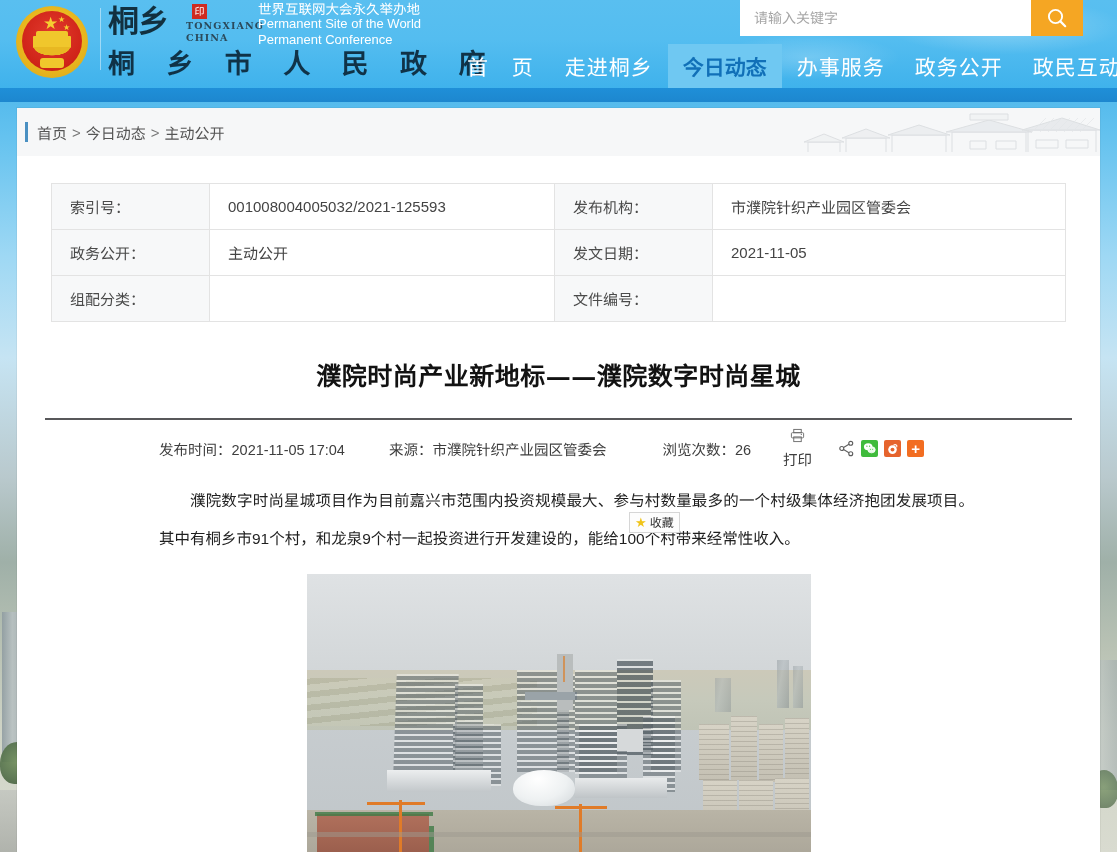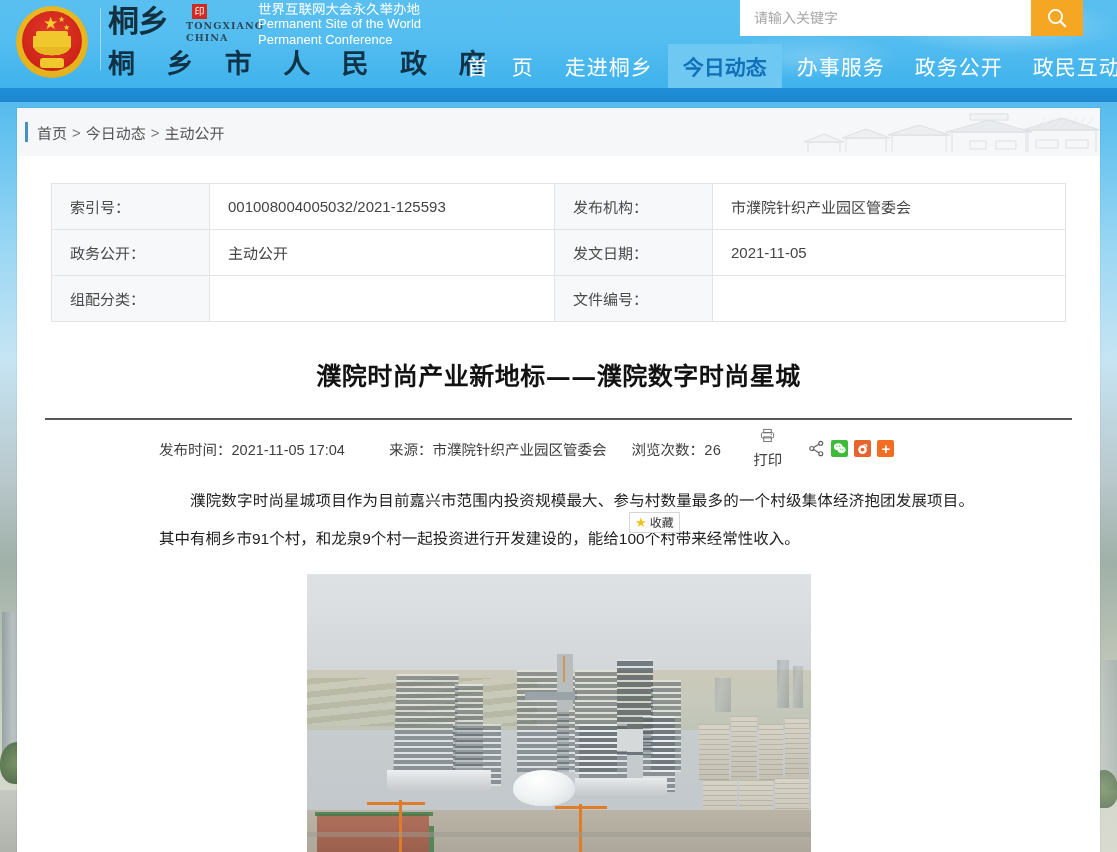--- a/index.html
+++ b/index.html
@@ -315,21 +315,21 @@
   .article-meta {
     display: flex; align-items: center;
     margin: 16px 0 0 0;
     padding: 0 28px 0 142px;
     font-size: 14.5px;
     color: #3e3e3e;
     height: 24px;
   }
   .am-date { white-space: nowrap; }
   .am-source { margin-left: 44px; white-space: nowrap; }
-  .am-views { margin-left: 25px; white-space: nowrap; font-family: Liberation Mono, monospace; }
+  .am-views { margin-left: 56px; white-space: nowrap; }
   .am-print {
     margin-left: 32px;
     display: flex; align-items: center; gap: 5px;
     cursor: pointer; white-space: nowrap; flex-direction: column;
   }
   .share-row {
     margin-left: 26px;
     display: flex; align-items: center; gap: 6px;
   }
   .share-ico {

